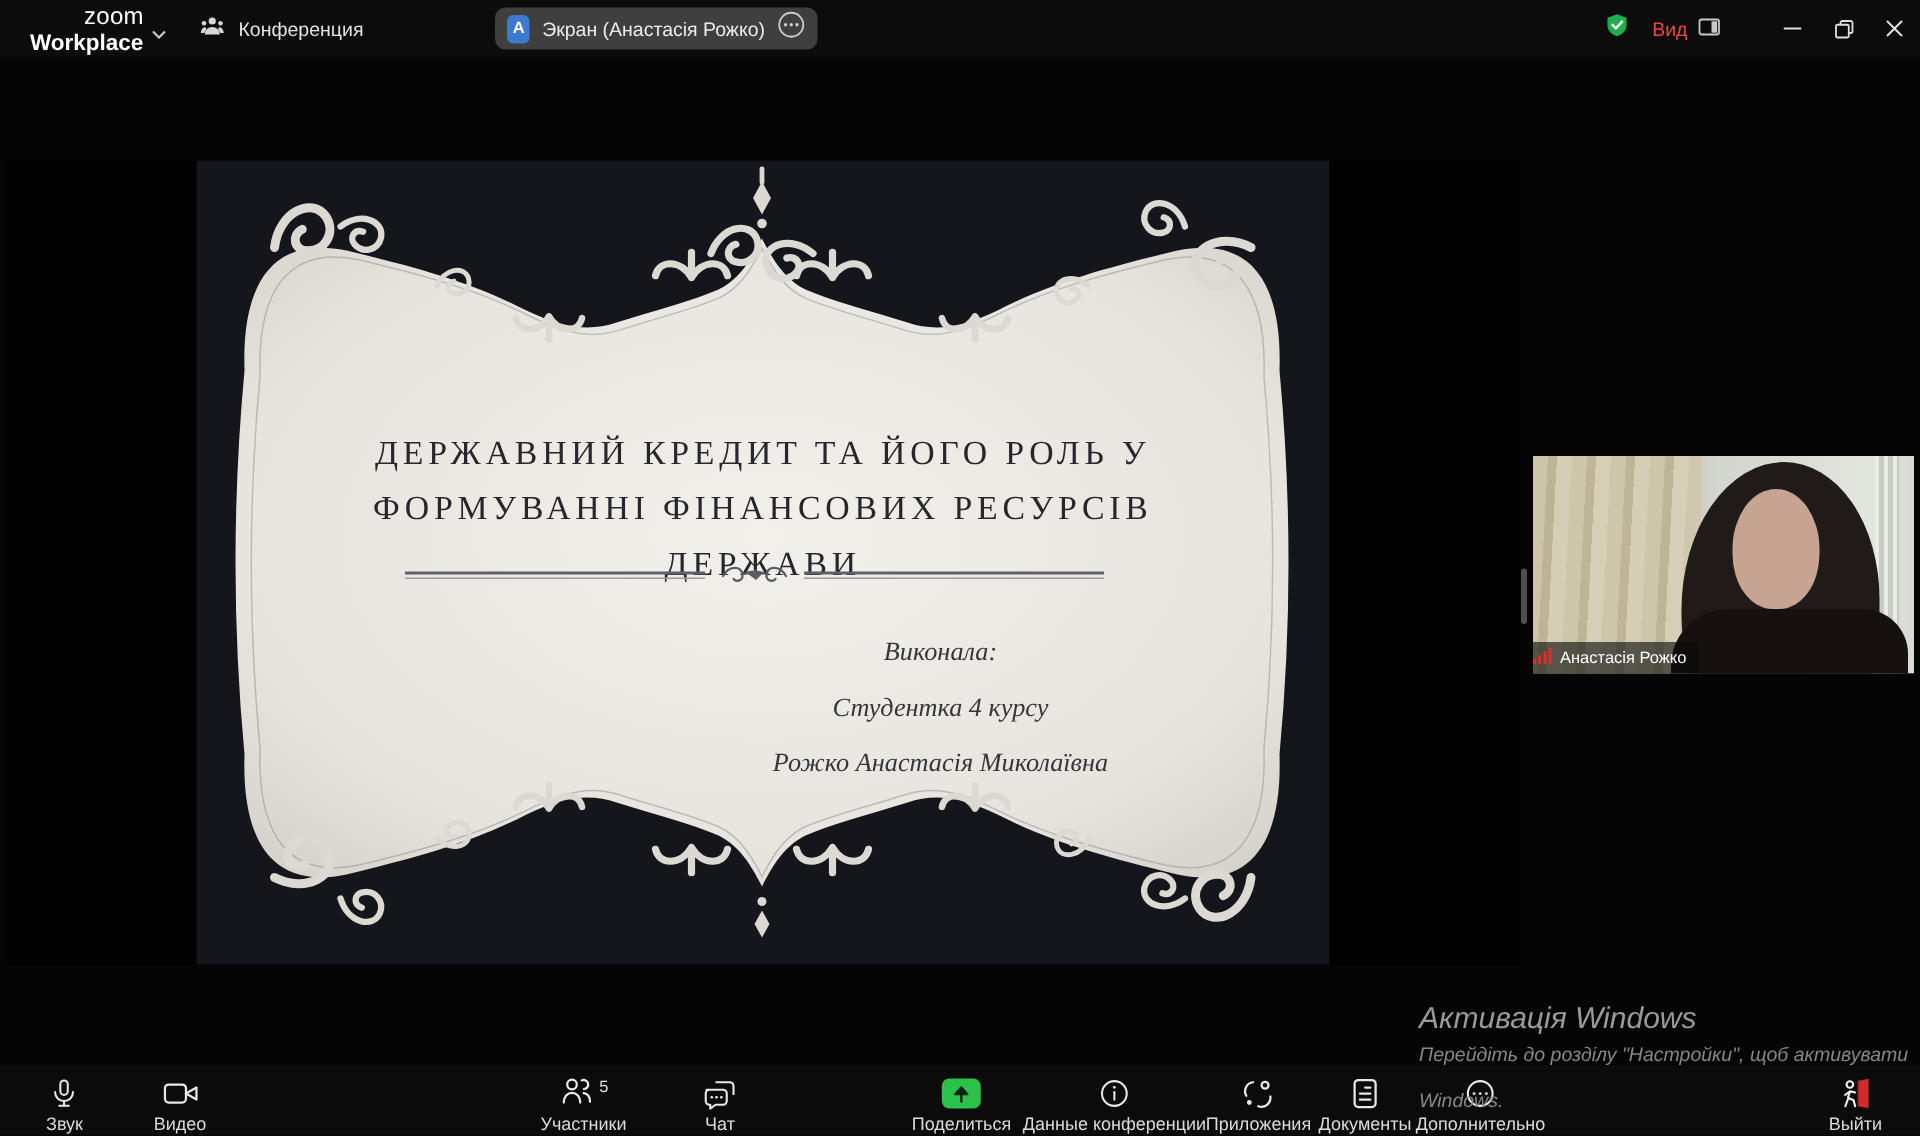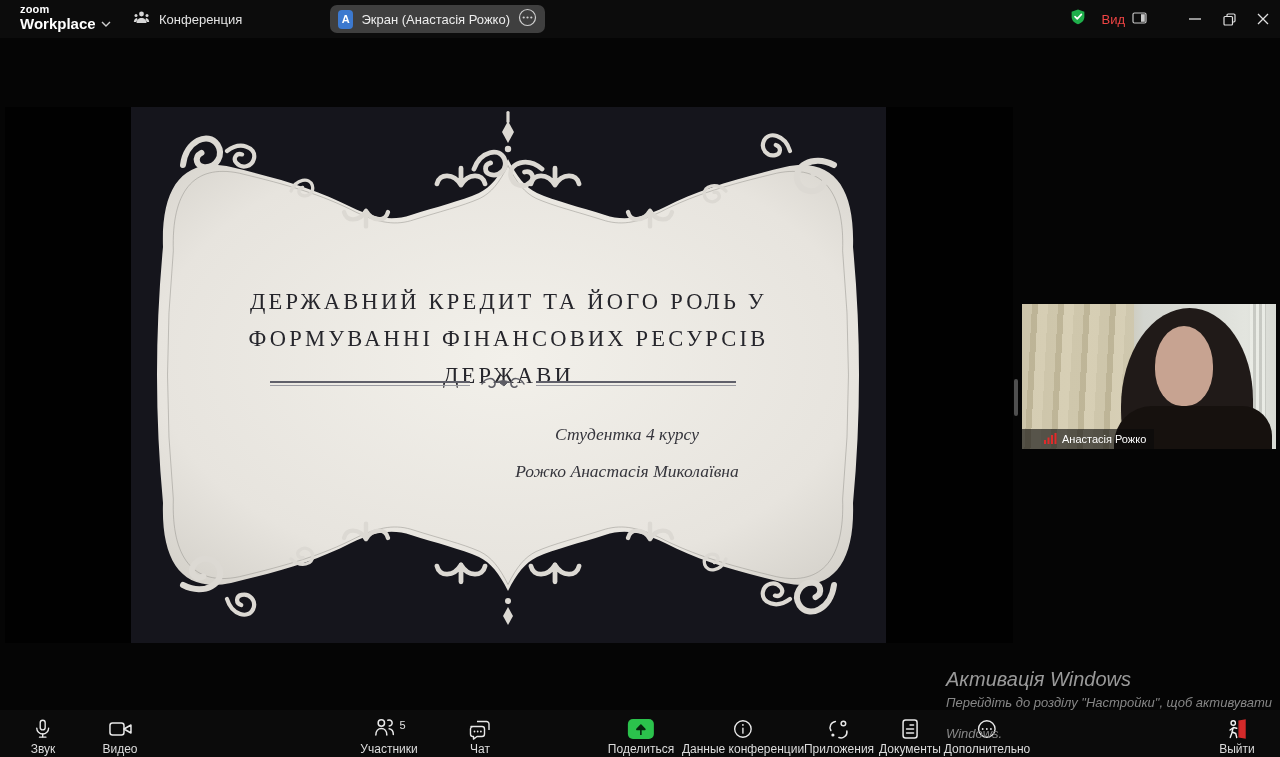--- a/index.html
+++ b/index.html
@@ -2,21 +2,21 @@
 <html><head>
 <meta charset="utf-8">
 <style>
   * { margin:0; padding:0; box-sizing:border-box; }
   html,body { width:1280px; height:757px; background:#050505; overflow:hidden;
               font-family:"Liberation Sans", sans-serif; }
 
   
   #titlebar { position:absolute; left:0; top:0; width:1280px; height:38px; background:#0c0c0c; z-index:20; }
   .logo { position:absolute; left:20px; top:4px; color:#fff; line-height:1; }
-  .logo .l1 { font-size:11px; font-weight:bold; letter-spacing:.2px; }
+  .logo .l1 { font-size:16px; font-weight:normal; letter-spacing:.2px;margin-left:36px; }
   .logo .l2 { font-size:15px; font-weight:bold; margin-top:1px; }
   .tb-chevron { position:absolute; left:100px; top:14px; }
   .meeting-tab { position:absolute; left:133px; top:0; height:38px; display:flex; align-items:center; gap:9px; color:#e3e3e3; font-size:13px; cursor:default; }
   .share-tab { position:absolute; left:330px; top:5px; width:215px; height:28px; background:#3f3f3f; border-radius:7px; display:flex; align-items:center; padding:0 8px; gap:8px; }
   .share-tab .avatar { width:19px; height:19px; border-radius:4px; background:#3c79cf; color:#fff; font-size:11px; font-weight:bold; display:flex; align-items:center; justify-content:center; }
   .share-tab .label { color:#ececec; font-size:13px; flex:1; white-space:nowrap; }
   .tb-right { position:absolute; right:0; top:0; height:38px; display:flex; align-items:center; }
   .view-group { display:flex; align-items:center; gap:7px; color:#ef4444; font-size:13px; margin-right:31px; }
   .win-btn { width:34px; height:38px; display:flex; align-items:center; justify-content:center; }
 
@@ -41,21 +41,21 @@
   .vt-wall { position:absolute; left:0; top:0; width:100%; height:100%;
              background:linear-gradient(90deg,#b9b098 0%, #cfc7ad 18%, #c3bba2 34%, #d3d5cf 48%, #dadcd6 70%, #e3e5df 88%, #d7d9d3 100%); }
   .vt-curtain { position:absolute; left:0; top:0; width:44%; height:100%;
                 background:repeating-linear-gradient(93deg,#cfc7ac 0 10px,#bdb496 10px 16px,#d8d0b6 16px 26px); opacity:.9; }
   .vt-doorframe { position:absolute; right:10px; top:0; width:16px; height:100%;
                   background:repeating-linear-gradient(90deg,#eceee8 0 3px,#c2c4be 3px 6px); opacity:.8; }
   .vt-hair { position:absolute; left:99px; top:4px; width:132px; height:190px; background:#201a18;
              border-radius:52% 48% 46% 46%; }
   .vt-face { position:absolute; left:133px; top:22px; width:58px; height:80px; background:#c7a globalization; background:#c7a391; border-radius:50% 50% 46% 46%; }
   .vt-body { position:absolute; left:92px; top:102px; width:158px; height:60px; background:#16110e; border-radius:38px 30px 0 0; }
-  .name-tag { position:absolute; left:0; bottom:0; background:rgba(10,10,10,.62); padding:3px 8px 3px 22px;
+  .name-tag { position:absolute; left:0; bottom:0; background:rgba(10,10,10,.62); padding:3px 8px 3px 0;
               display:flex; align-items:center; gap:5px; color:#fff; font-size:11px; }
 
   
   #watermark { position:absolute; left:946px; top:668px; z-index:40; color:#969696;font-style:italic; }
   #watermark .w-title { font-size:20px; color:#9a9a9a; }
   #watermark .w-line { font-size:13px; color:#878787; margin-top:4px; }
 
   
   #toolbar { position:absolute; left:0; top:710px; width:1280px; height:47px; background:#0b0b0b; z-index:30; }
   .tool-item { position:absolute; top:0; transform:translateX(-50%); display:flex; flex-direction:column; align-items:center; height:47px; padding-top:7px; cursor:default; }
@@ -241,20 +241,21 @@
       <div class="dline"></div>
       <svg width="46" height="16" viewBox="0 0 46 16">
         <path d="M2 9 C 6 2, 14 2, 15 8 C 15.5 12, 11 13.5, 9 11" fill="none" stroke="#5c5c64" stroke-width="1.5" stroke-linecap="round"></path>
         <path d="M44 9 C 40 2, 32 2, 31 8 C 30.5 12, 35 13.5, 37 11" fill="none" stroke="#5c5c64" stroke-width="1.5" stroke-linecap="round"></path>
         <path d="M15 8 C 19 5, 27 5, 31 8 M20 8 l4 -3 l3 3 l-3 3 z" fill="#5c5c64" stroke="#5c5c64" stroke-width="1"></path>
       </svg>
       <div class="dline"></div>
     </div>
 
     <div class="author">
+      <div>Виконала:</div>
       <div>Студентка 4 курсу</div>
       <div>Рожко Анастасія Миколаївна</div>
     </div>
   </div>
 </div>
 
 <div id="drag-handle"></div>
 
 <div id="video-tile">
   <div class="vt-wall"></div>

